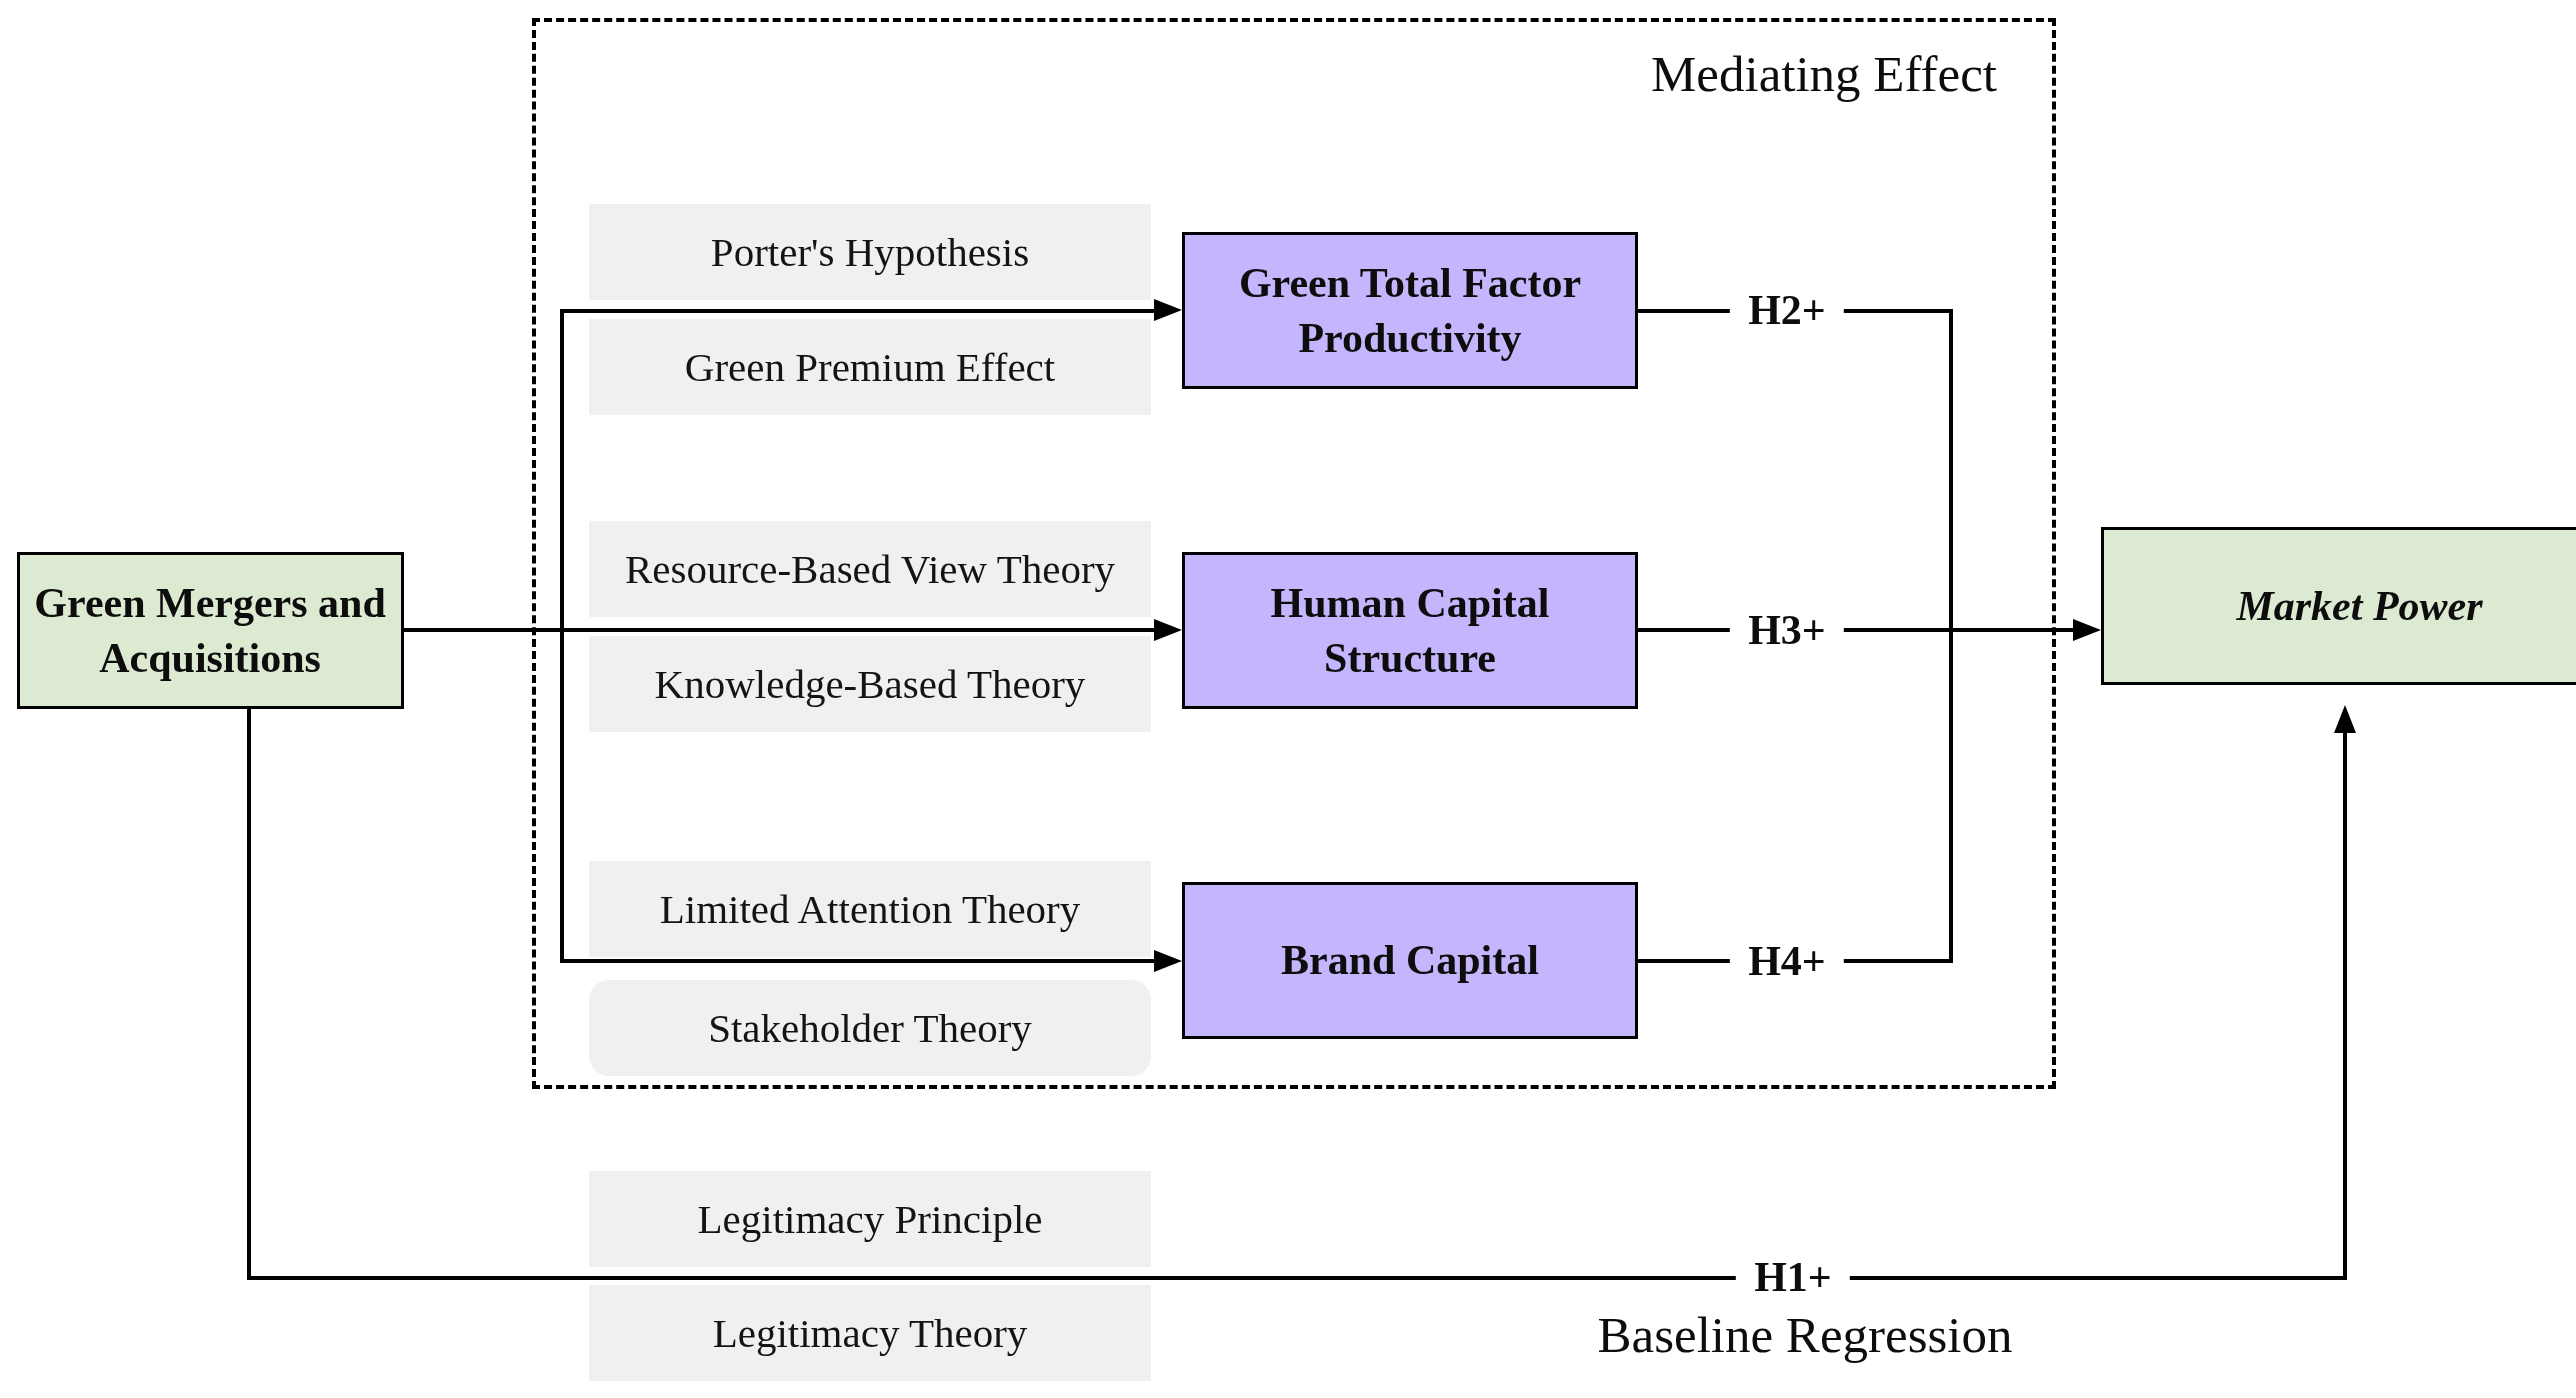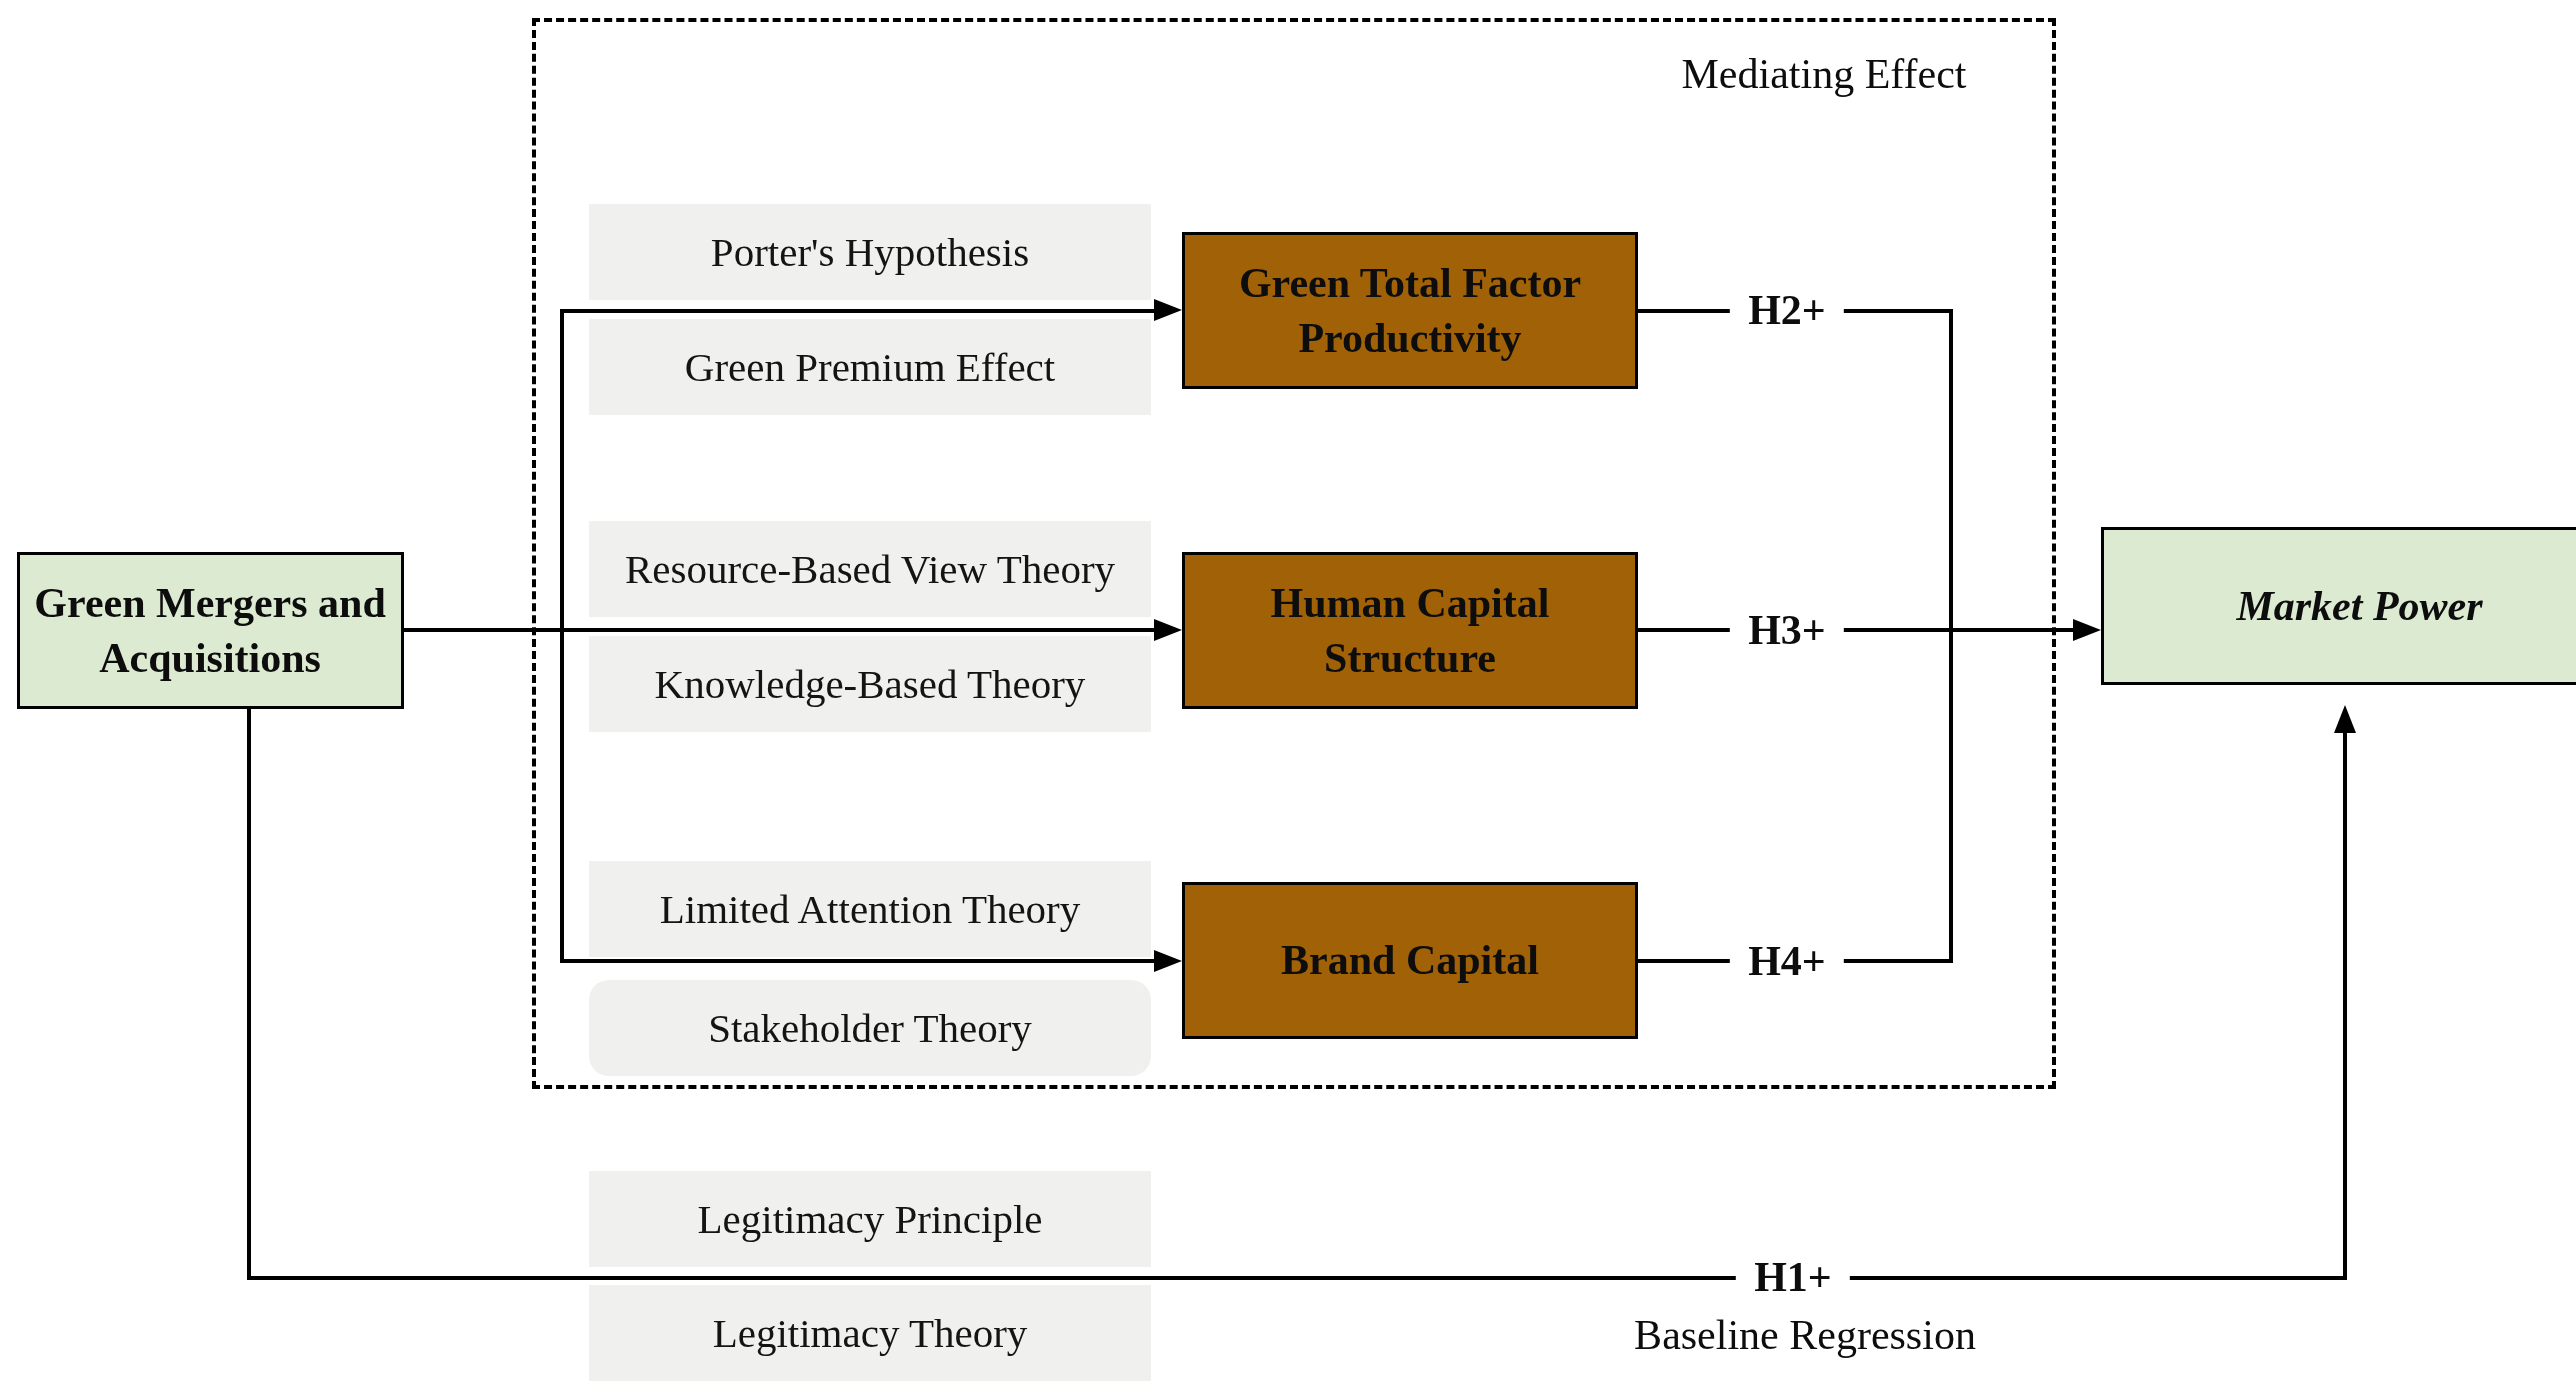--- a/index.html
+++ b/index.html
@@ -6,40 +6,40 @@
   #stage{
     position:relative;width:2576px;height:1398px;background:#ffffff;overflow:hidden;
     font-family:"Liberation Serif","DejaVu Serif",serif;color:#0d0d0d;
   }
   .node{
     position:absolute;display:flex;align-items:center;justify-content:center;
     text-align:center;font-weight:bold;font-size:42px;line-height:1.3;
     border:3.7px solid #000;box-sizing:border-box;white-space:pre-line;
   }
   .green{background:#dcead2;}
-  .yellow{background:#a16207;}
+  .yellow{background:#c4b5fd;}
   .theory{
     position:absolute;left:589px;width:562px;height:96px;background:#f0f0ef;
     display:flex;align-items:center;justify-content:center;text-align:center;
     font-size:41px;color:#141414;
   }
   .dashedbox{
     position:absolute;border:4.6px dashed #000;box-sizing:border-box;background:transparent;
   }
   .hline,.vline{position:absolute;background:#000;}
   .arrow-right{position:absolute;width:0;height:0;
     border-top:11px solid transparent;border-bottom:11px solid transparent;border-left:28px solid #000;}
   .arrow-up{position:absolute;width:0;height:0;
     border-left:11px solid transparent;border-right:11px solid transparent;border-bottom:28px solid #000;}
   .hlabel{
     position:absolute;transform:translate(-50%,-50%);background:#ffffff;
     font-weight:bold;font-size:42px;padding:1.8px 18.4px;white-space:nowrap;
   }
   .caption{
-    position:absolute;transform:translate(-50%,-50%);font-size:42px;white-space:nowrap;
+    position:absolute;transform:translate(-50%,-50%);font-size:51px;white-space:nowrap;
   }
 </style>
 </head>
 <body>
 
 <div id="stage">
 
   <div class="dashedbox" style="left:532px;top:18.4px;width:1524px;height:1071px;"></div>
   <div class="caption" style="left:1824px;top:74px;">Mediating Effect</div>
 

